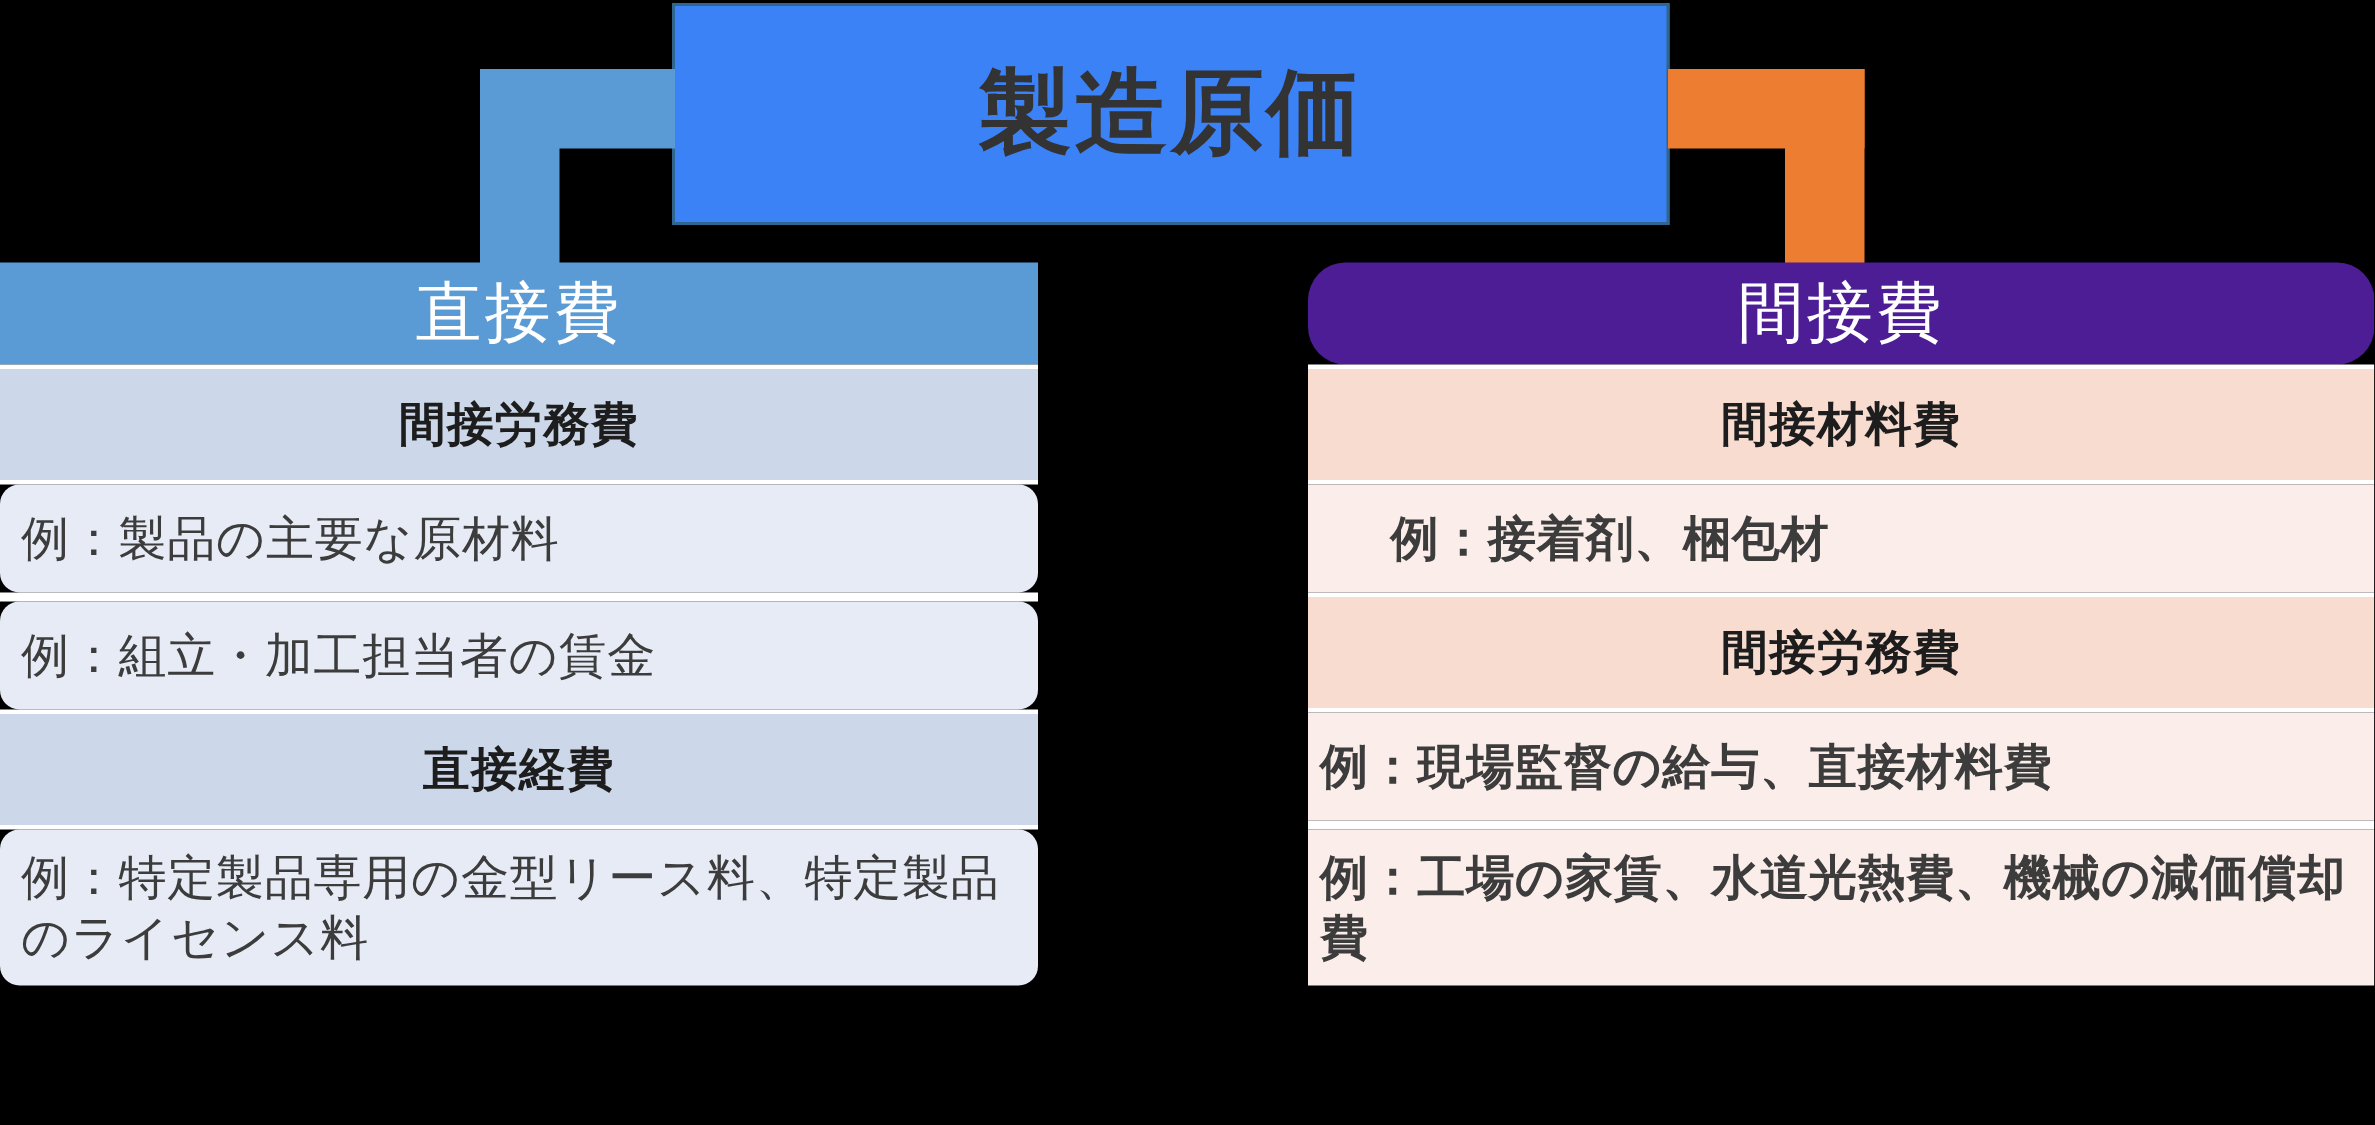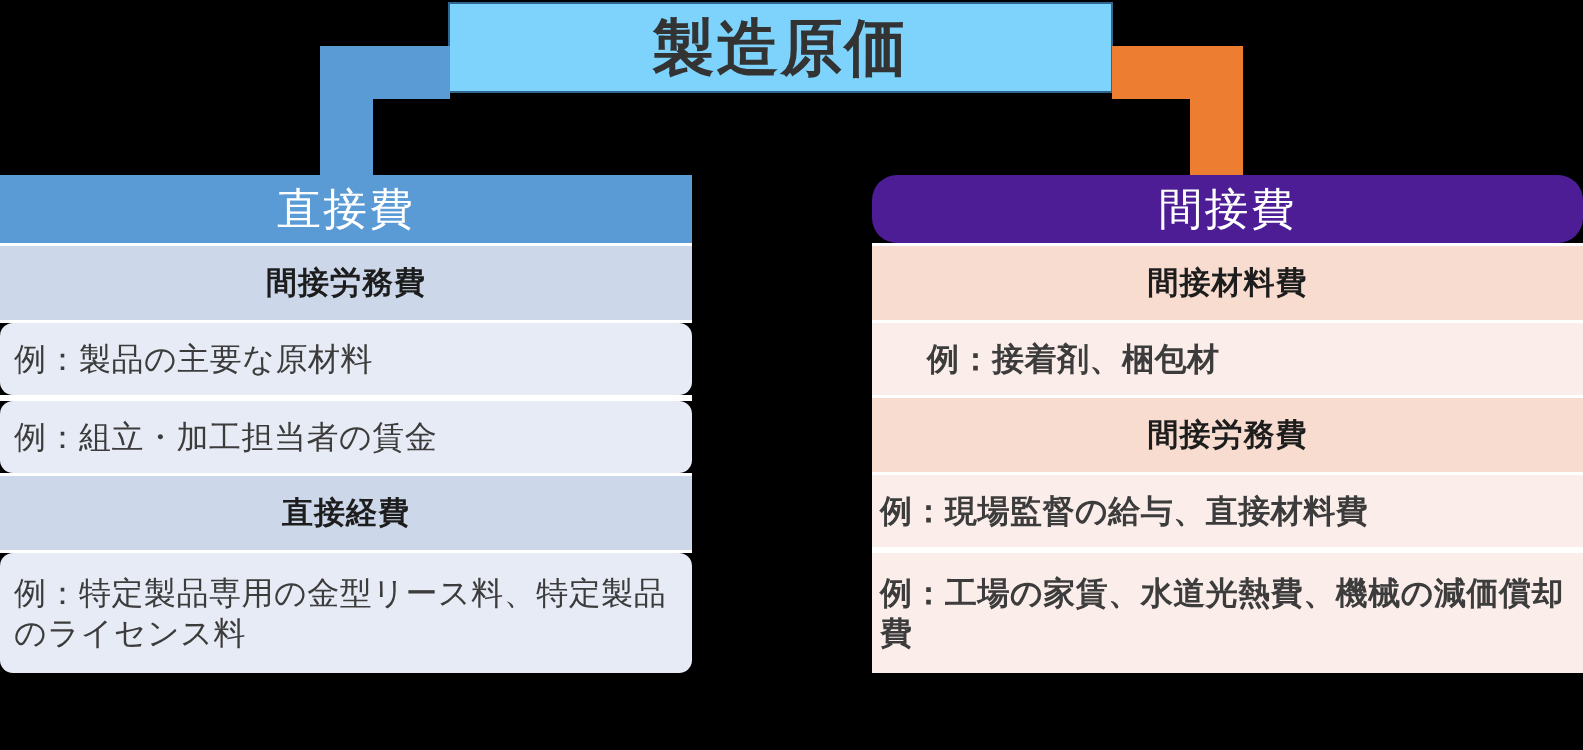--- a/index.html
+++ b/index.html
@@ -18,22 +18,22 @@
     background: #000000;
     overflow: hidden;
   }
 
   
   .root-box {
     position: absolute;
     left: 448px;
     top: 2px;
     width: 665px;
-    height: 91px;
-    background: #7dd3fc;
+    height: 148px;
+    background: #3b82f6;
     border: 2px solid #2f658f;
     box-sizing: border-box;
     display: flex;
     align-items: center;
     justify-content: center;
   }
   .root-title {
     font-size: 62px;
     font-weight: bold;
     color: #333333;
@@ -107,21 +107,21 @@
     letter-spacing: 0.5px;
     line-height: 1.25;
   }
   .col-left  .row-title   { background: #ccd8ea; }
   .col-left  .row-example { background: #e7ebf5; padding-left: 14px; border-radius: 13px; }
   .col-right .row-title   { background: #f8dcd0; }
   .col-right .row-example { background: #fbeeea; padding-left: 8px; font-weight: bold; }
 
   .h-title   { height: 74px; }
   .h-ex1     { height: 72px; }
-  .h-ex-tall { height: 120px; }
+  .h-ex-tall { height: 104px; }
   .col-right .row-example.indent  { padding-left: 55px; }
 
   .row-sep { height: 3px; background: #ffffff; }
 </style>
 </head>
 <body>
 
 <div id="canvas">
 
   <div class="root-box">

